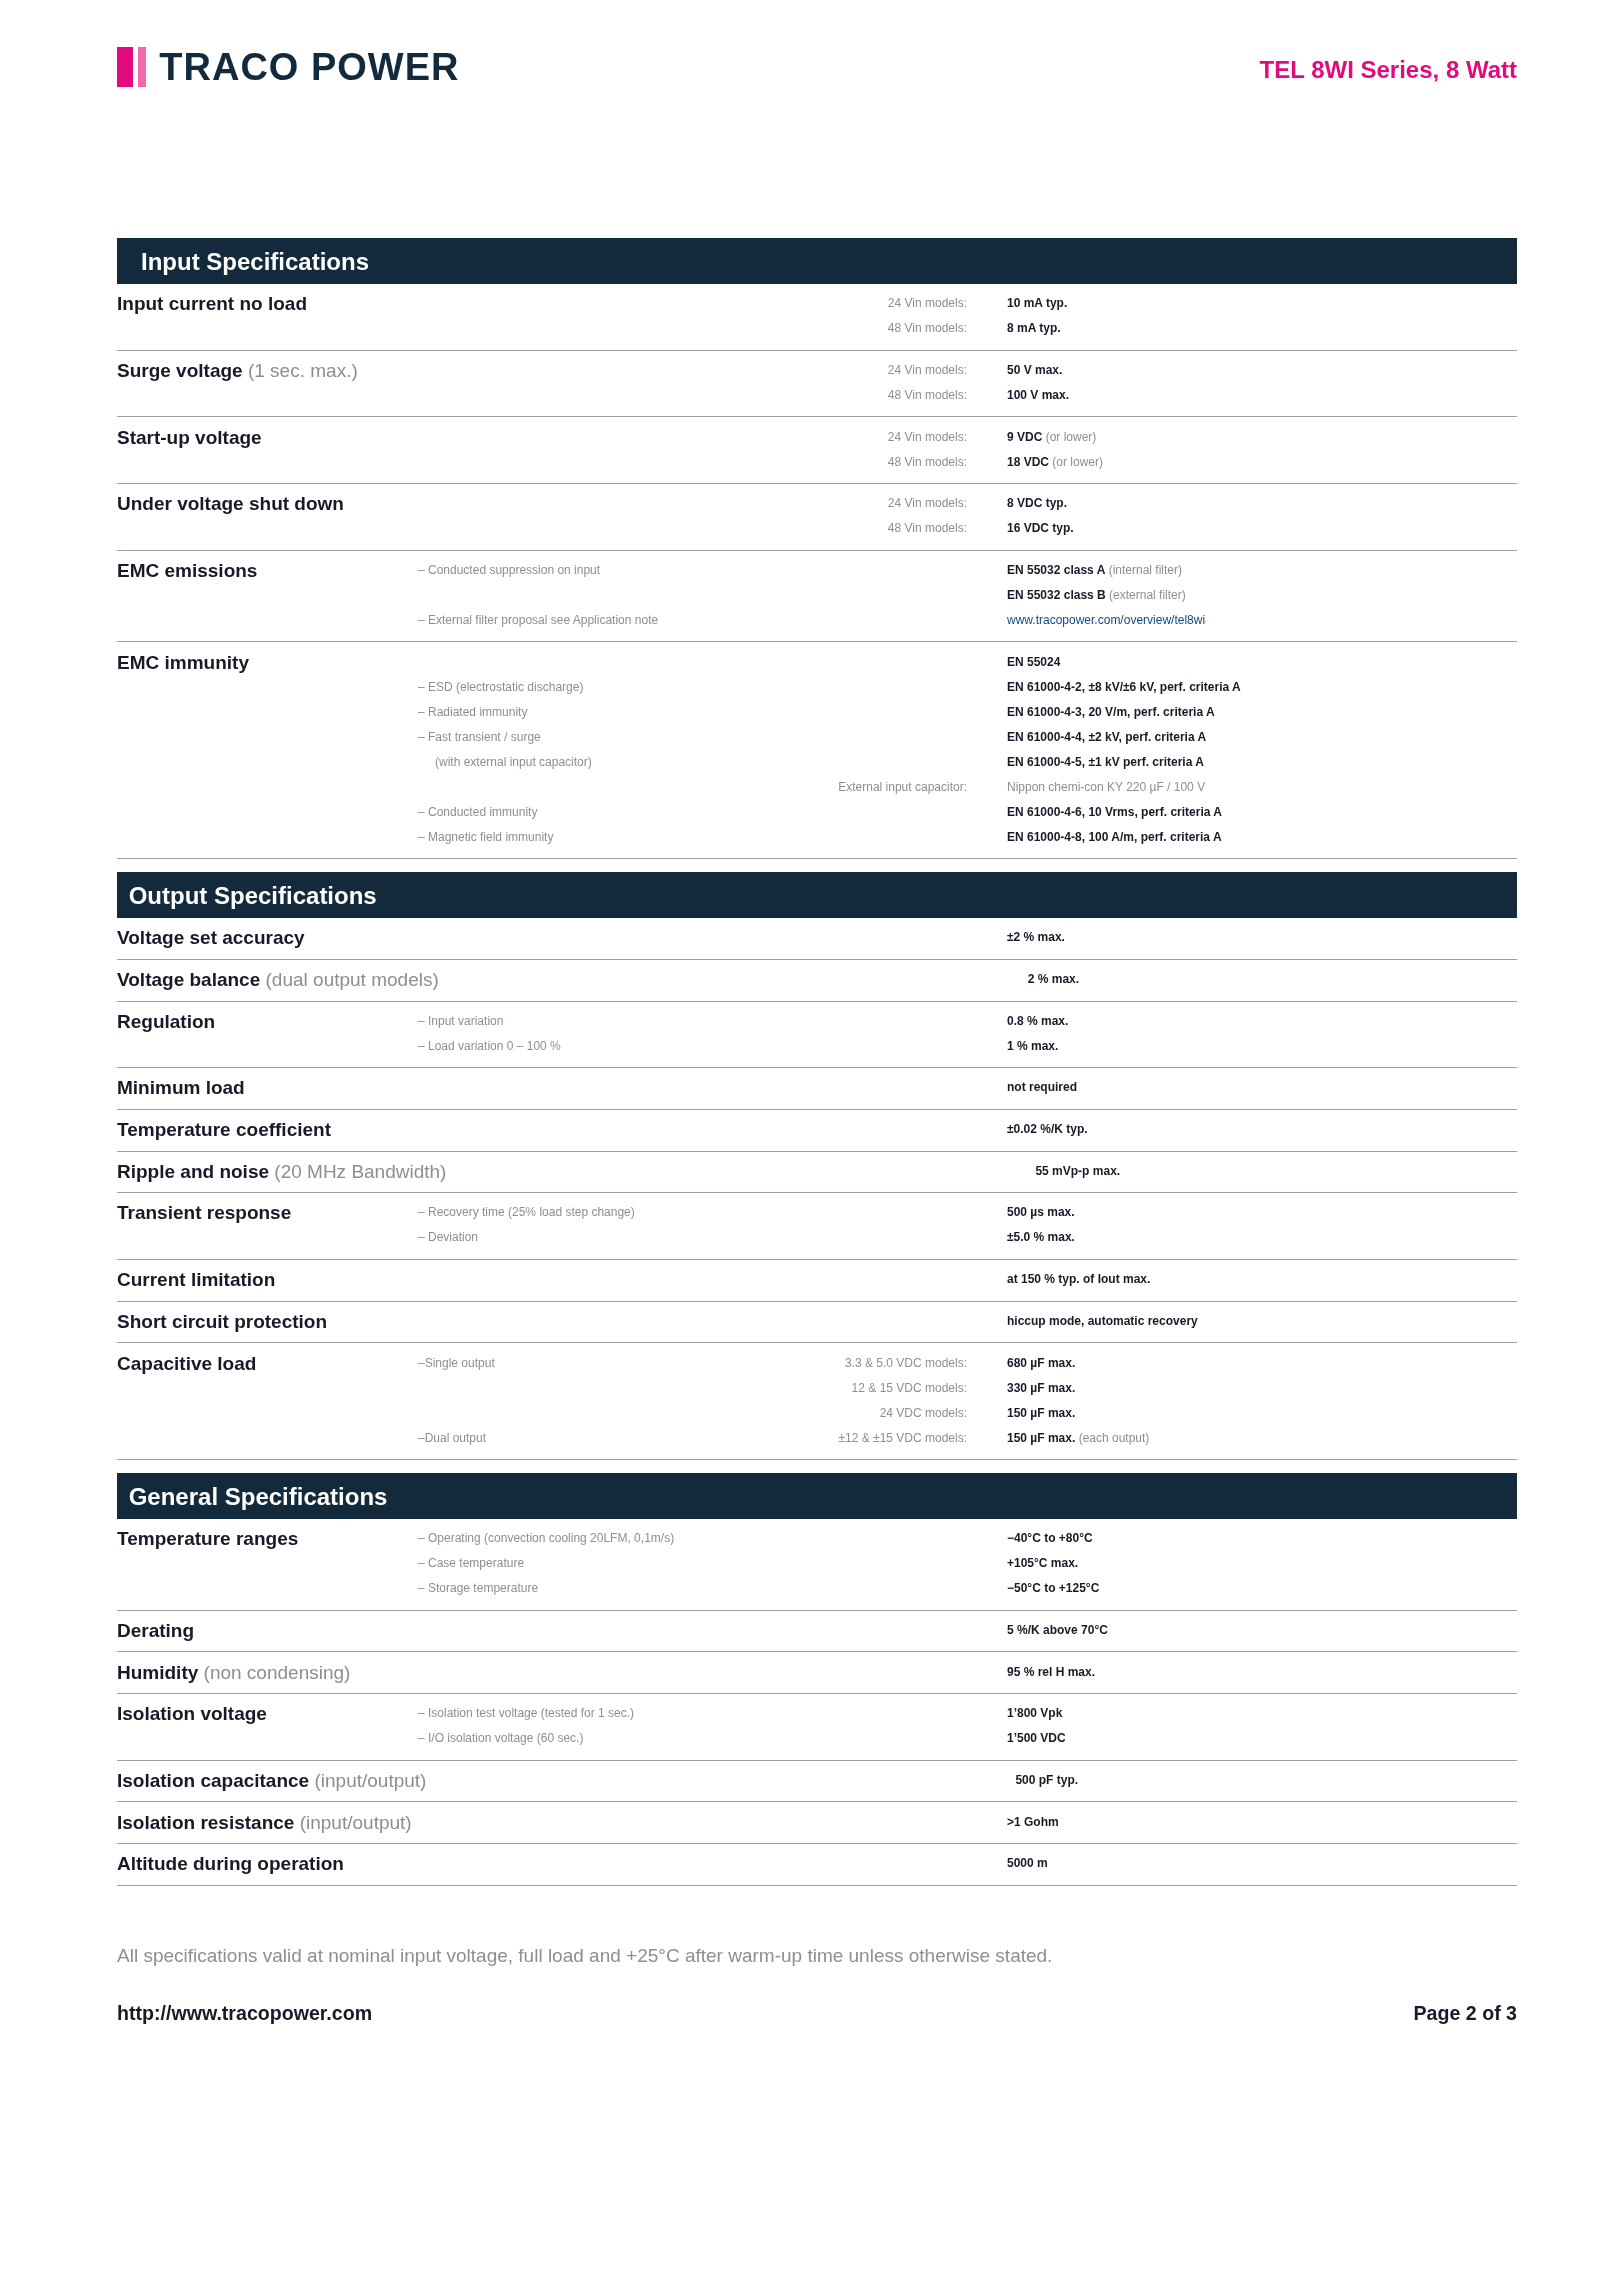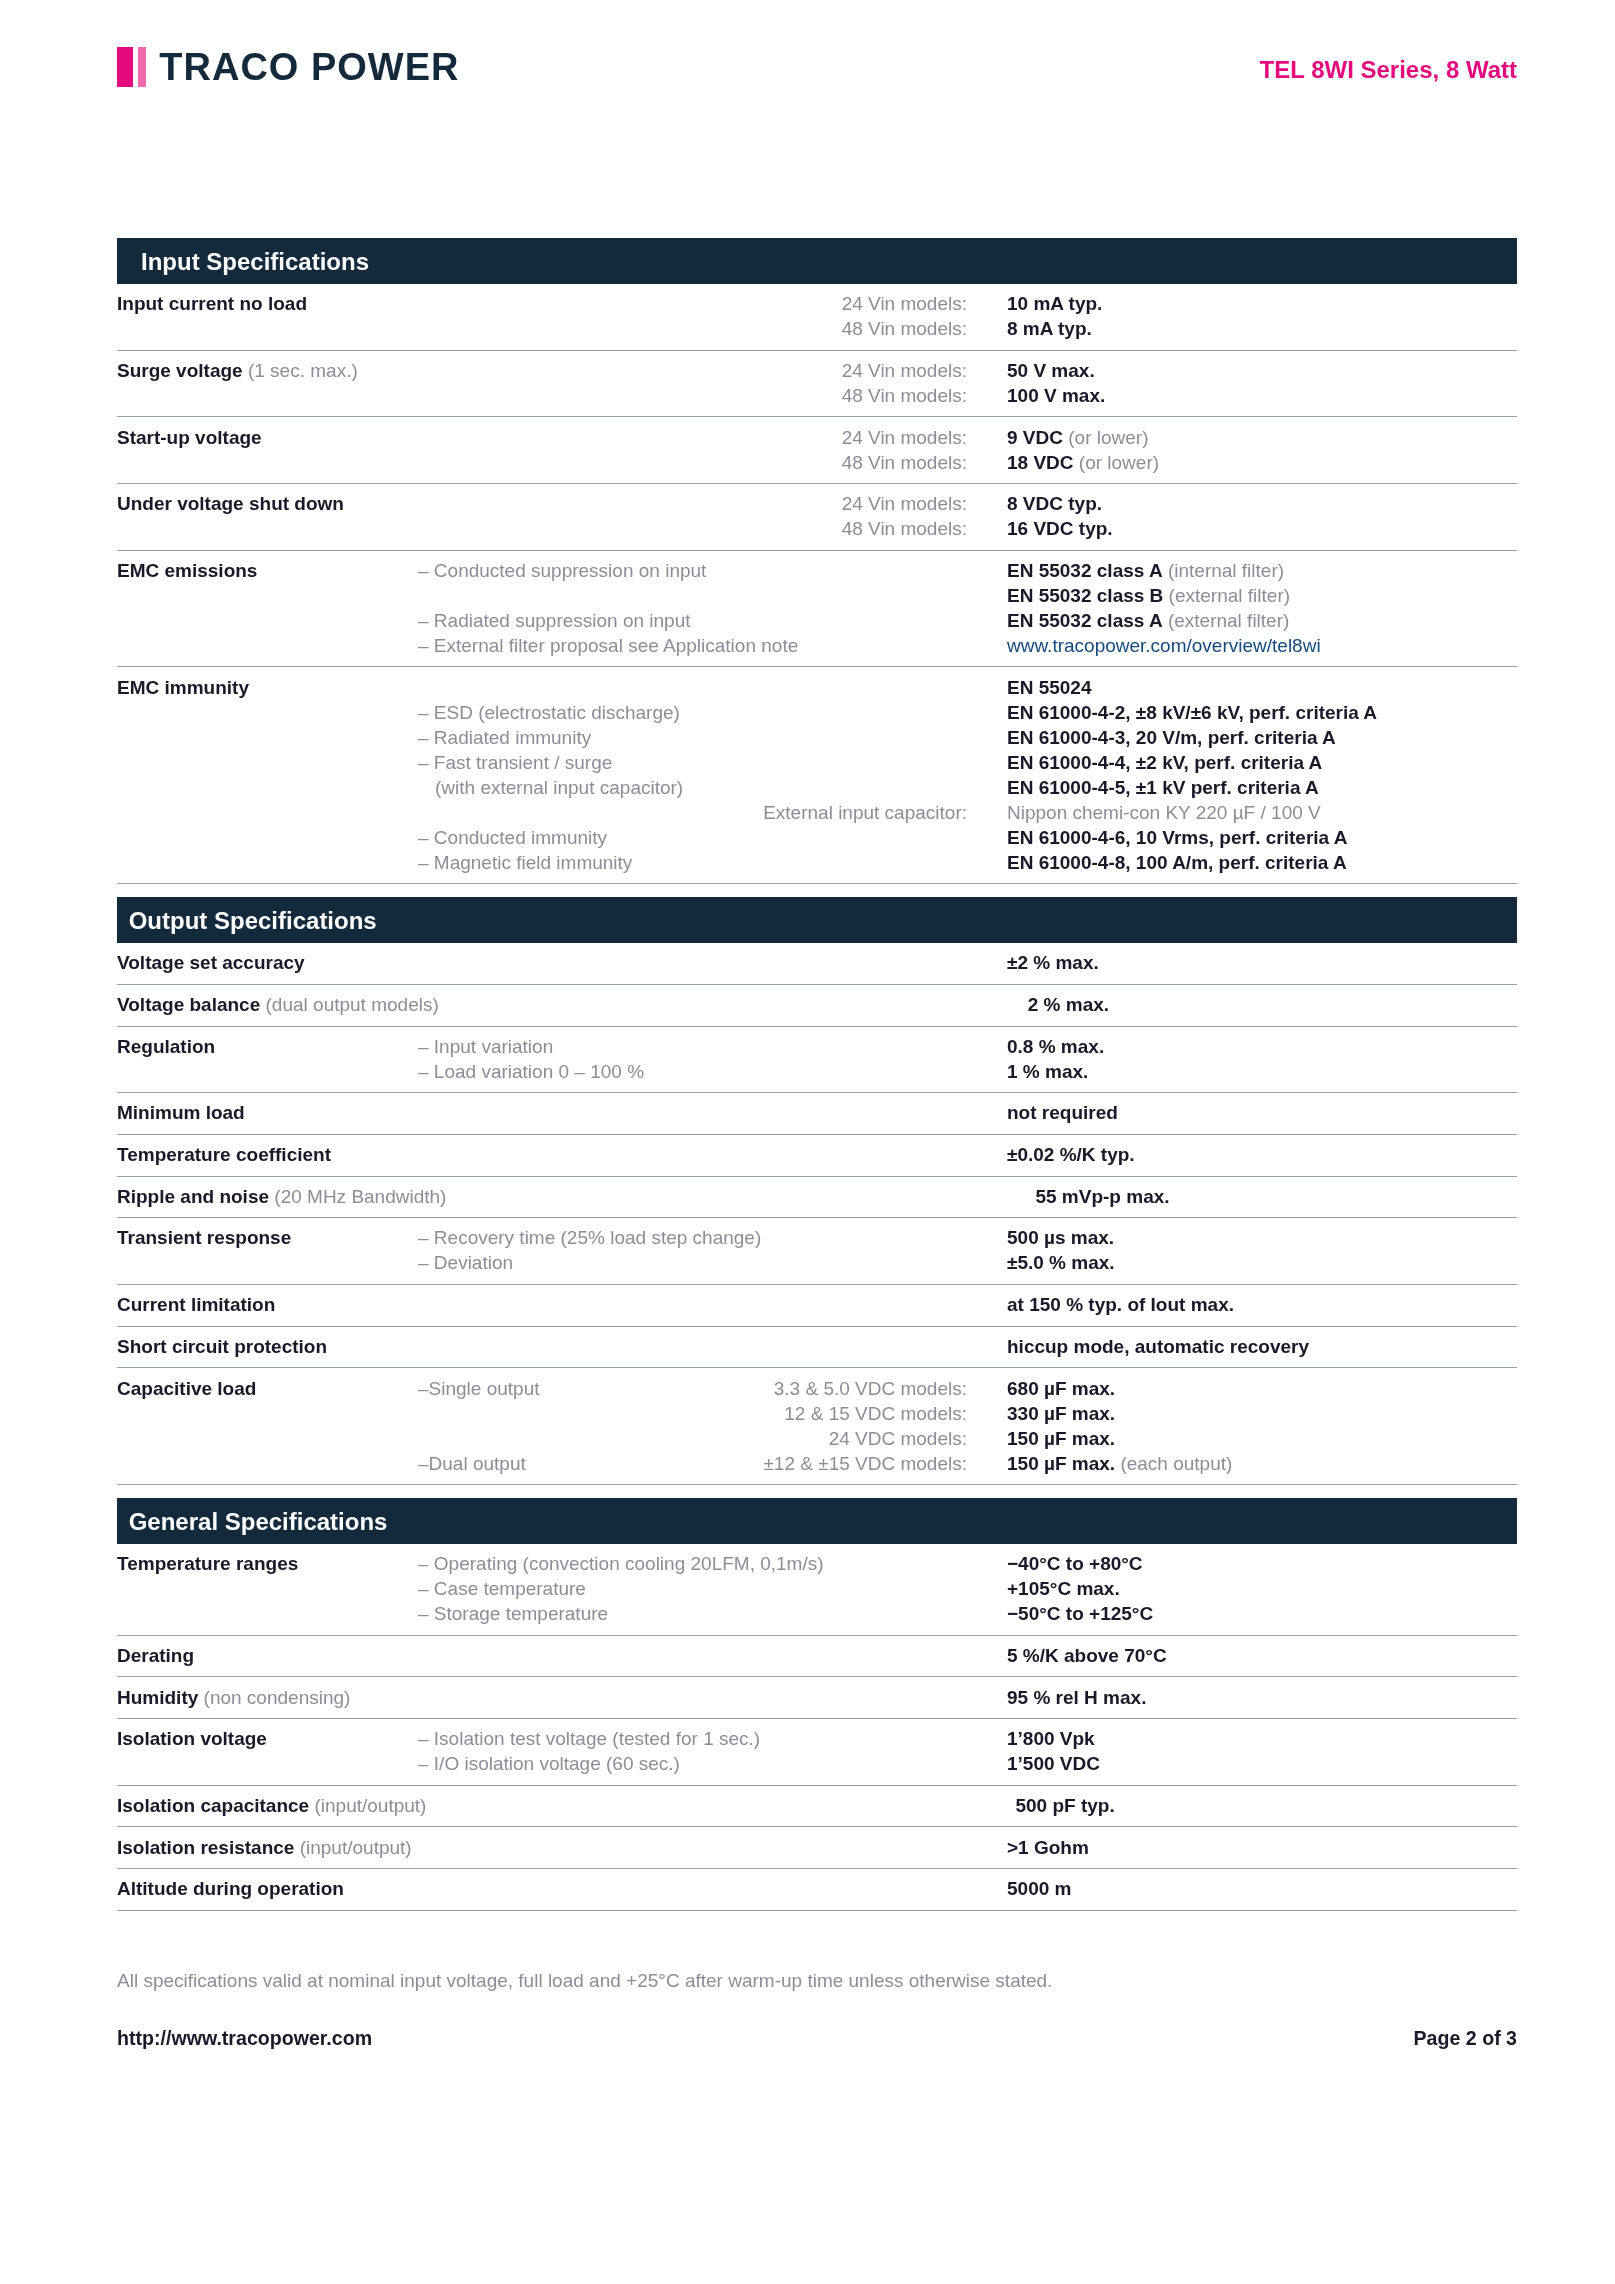--- a/index.html
+++ b/index.html
@@ -30,21 +30,21 @@
   .section-bar{margin-top:13px;background:var(--navy);color:#ffffff;font-size:24px;font-weight:700;
                line-height:29px;padding:8.5px 11.7px;}
   main > .section-bar:first-child{margin-top:151px;padding-left:24px;}
 
   
   .row{display:flex;border-bottom:1.3px solid var(--rule);padding:7.2px 0 8.5px;}
   .c1{flex:0 0 301px;font-size:19px;line-height:25px;white-space:nowrap;}
   .lbl{font-weight:700;}
   .note,.vnote{color:var(--muted);font-weight:400;}
   .lines{flex:1 1 auto;min-width:0;}
-  .line{display:grid;grid-template-columns:589px 1fr;font-size:19px;line-height:25px;}
+  .line{display:grid;grid-template-columns:589px 1fr;font-size:12px;line-height:25px;}
   .mid{display:flex;justify-content:space-between;padding-right:40px;color:var(--muted);}
   .mid-left.indent{padding-left:17px;}
   .value{font-weight:700;}
   .value.muted{font-weight:400;color:var(--muted);}
   .value.link{font-weight:400;color:var(--link);text-decoration:none;cursor:pointer;}
 
   
   .footnote{margin-top:57px;color:var(--muted);font-size:19px;line-height:25px;}
   .page-footer{display:flex;justify-content:space-between;margin-top:34px;font-size:19.6px;font-weight:700;text-align:center;}
   .footer-url{color:var(--ink);text-decoration:none;cursor:pointer;}
@@ -153,26 +153,20 @@
             <div class="val"><span class="value">EN 55032 class A</span><span class="vnote"> (internal filter)</span></div>
           </div>
           <div class="line">
             <div class="mid">
               <span class="mid-left"></span>
             </div>
             <div class="val"><span class="value">EN 55032 class B</span><span class="vnote"> (external filter)</span></div>
           </div>
           <div class="line">
             <div class="mid">
-              <span class="mid-left">– Radiated suppression on input</span>
-            </div>
-            <div class="val"><span class="value">EN 55032 class A</span><span class="vnote"> (external filter)</span></div>
-          </div>
-          <div class="line">
-            <div class="mid">
               <span class="mid-left">– External filter proposal see Application note</span>
             </div>
             <div class="val"><a class="value link">www.tracopower.com/overview/tel8wi</a></div>
           </div>
         </div>
       </div>
       <div class="row">
         <div class="c1"><span class="lbl">EMC immunity</span></div>
         <div class="lines">
           <div class="line">

